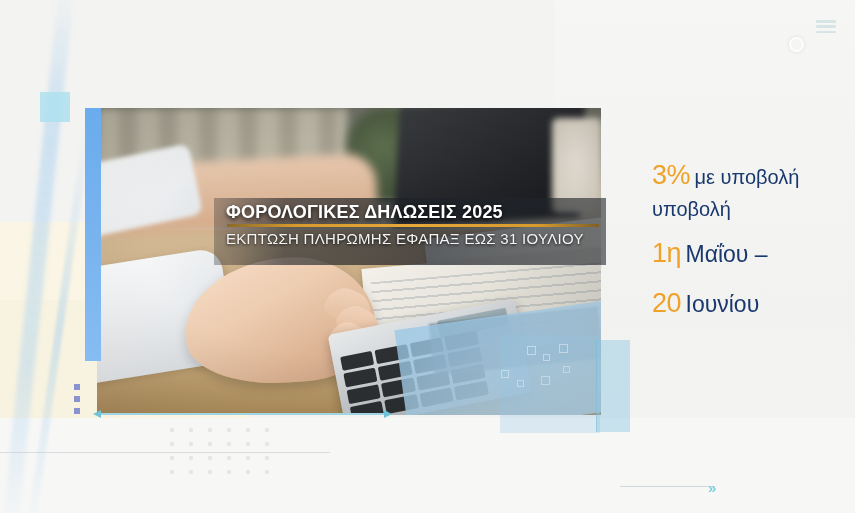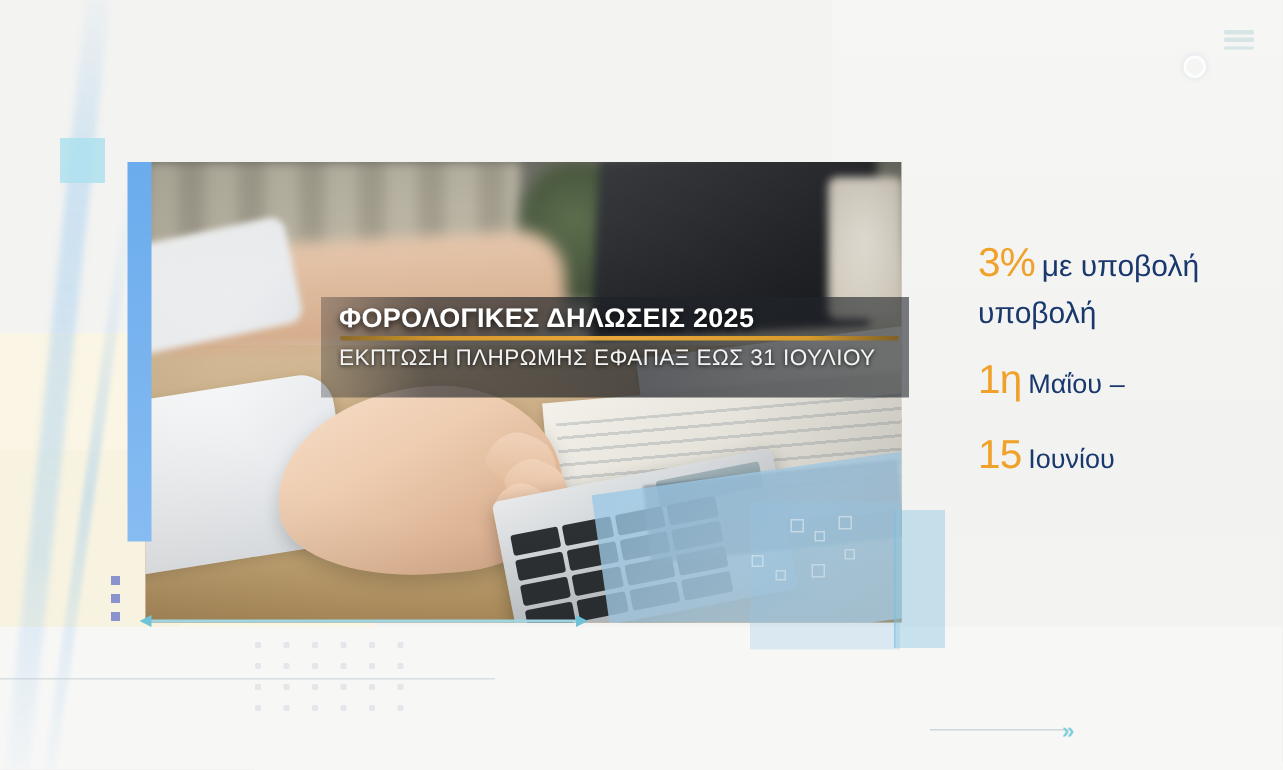--- a/index.html
+++ b/index.html
@@ -247,21 +247,21 @@
 
   
   .side-text {
     position: absolute; left: 652px; top: 158px; width: 230px;
     font-weight: normal; line-height: 1.32;
   }
   .side-line { margin-bottom: 2px; white-space: nowrap; }
   .side-line.gap { margin-top: 14px; }
   .num { color: #f0a129; font-size: 27px; letter-spacing: -.5px; }
   .txt { color: #19386e; font-size: 20px; }
-  .txt-big { color: #19386e; font-size: 18px; }
+  .txt-big { color: #19386e; font-size: 23px; }
 
   
   .logo {
     position: absolute; left: 34px; top: 30px; width: 110px; height: 42px;
     display: flex; align-items: center; gap: 4px; opacity: .30;
   }
   .logo-word {
     color: #ffffff; font-size: 13px; font-weight: bold; letter-spacing: 1.5px;
     text-shadow: 0 0 3px rgba(160,190,215,.95);
   }
@@ -406,21 +406,21 @@
       <span class="txt">με υποβολή</span>
     </div>
     <div class="side-line">
       <span class="txt">υποβολή</span>
     </div>
     <div class="side-line gap">
       <span class="num">1η</span>
       <span class="txt-big">Μαΐου –</span>
     </div>
     <div class="side-line gap">
-      <span class="num">15</span>
+      <span class="num">20</span>
       <span class="txt-big">Ιουνίου</span>
     </div>
   </div>
 
   <div class="hamburger">
       <i></i>
       <i></i>
       <i></i>
     </div>
   <div class="ring-badge"></div>

